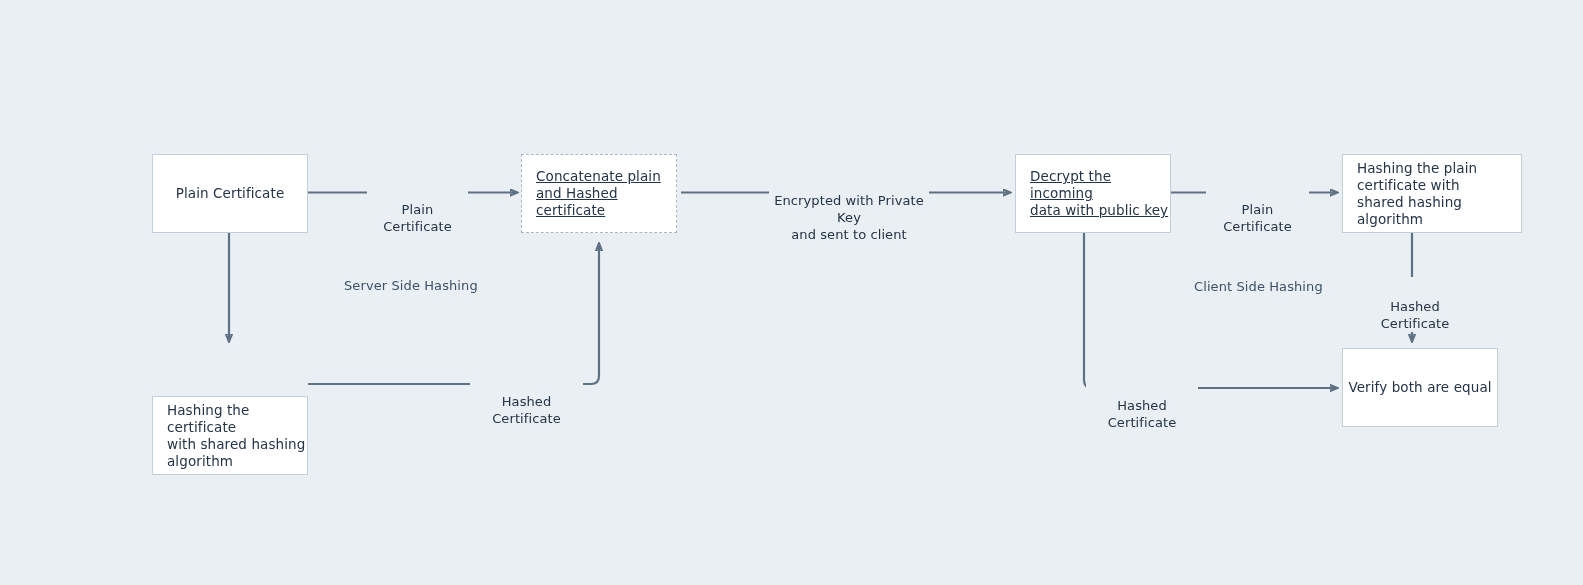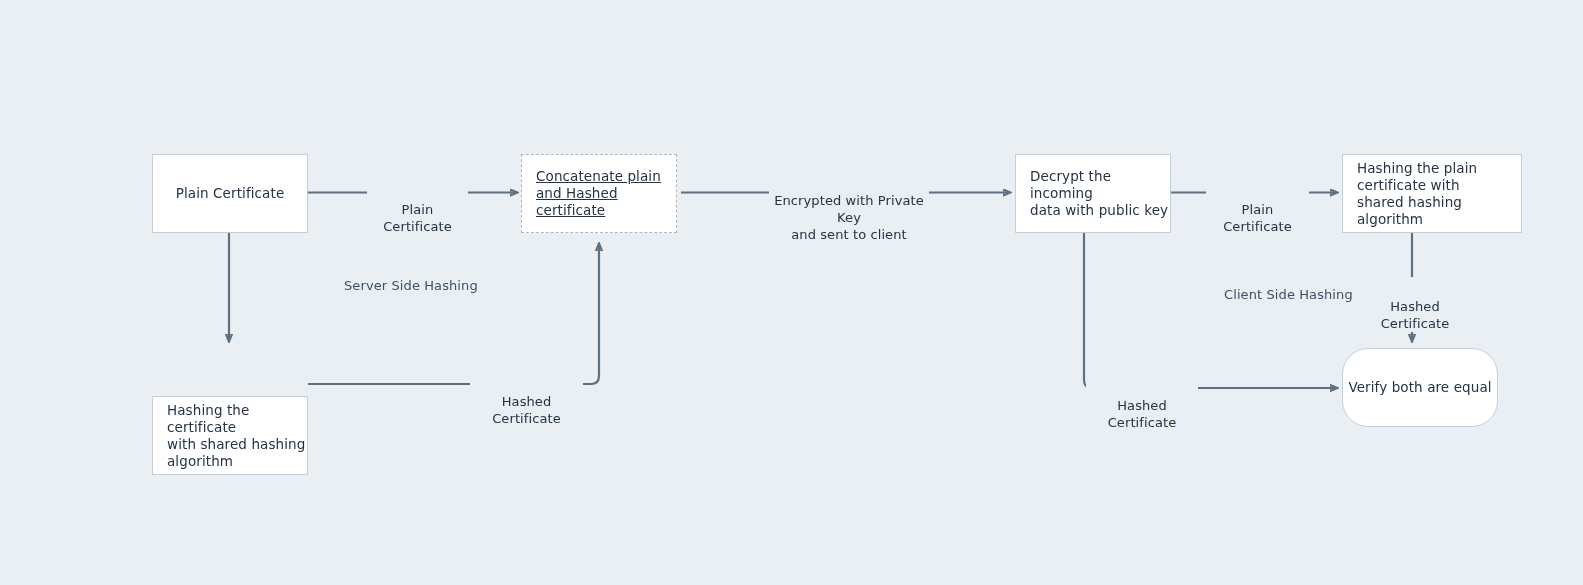--- a/index.html
+++ b/index.html
@@ -118,32 +118,32 @@
     <span class="ntext">Hashing the certificate
 with shared hashing
 algorithm</span>
   </div>
 
   <div class="node left dashed" style="left:521px; top:154px; width:156px; height:79px;">
     <span class="ntext">Concatenate plain
 and Hashed certificate</span>
   </div>
 
-  <div class="node left" style="left:1015px; top:154px; width:156px; height:79px;">
+  <div class="node left" style="left:1015px; top:154px; width:156px; height:79px;text-decoration:underline;">
     <span class="ntext">Decrypt the incoming
 data with public key</span>
   </div>
 
   <div class="node left" style="left:1342px; top:154px; width:180px; height:79px;">
     <span class="ntext">Hashing the plain
  certificate with
 shared hashing algorithm</span>
   </div>
 
-  <div class="node center" style="left:1342px; top:348px; width:156px; height:79px;border-radius:26px;">
+  <div class="node center" style="left:1342px; top:348px; width:156px; height:79px;">
     <span class="ntext">Verify both are equal</span>
   </div>
 
   <div class="edge-label" style="left:367px; top:184px; width:95px;">
     <span>Plain Certificate</span>
   </div>
 
   <div class="edge-label" style="left:470px; top:375.5px; width:107px;">
     <span>Hashed Certificate</span>
   </div>
@@ -162,17 +162,17 @@
   </div>
 
   <div class="edge-label" style="left:1086px; top:379.5px; width:106px;">
     <span>Hashed Certificate</span>
   </div>
 
   <div class="section-label" style="left:344px; top:278px;">
     <span>Server Side Hashing</span>
   </div>
 
-  <div class="section-label" style="left:1194px; top:287px;margin-left:30px;">
+  <div class="section-label" style="left:1194px; top:279px;">
     <span>Client Side Hashing</span>
   </div>
 
 </div>
 
 </body></html>

